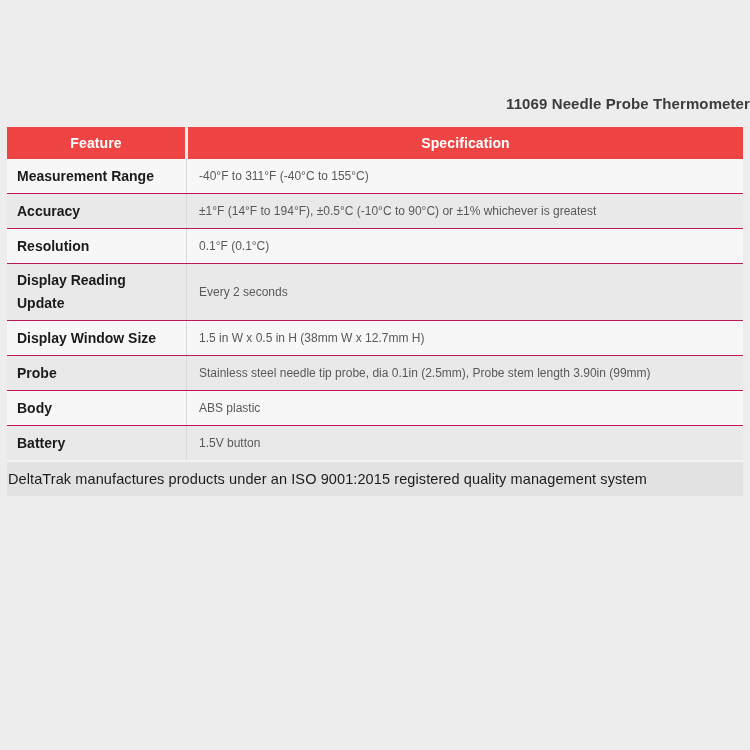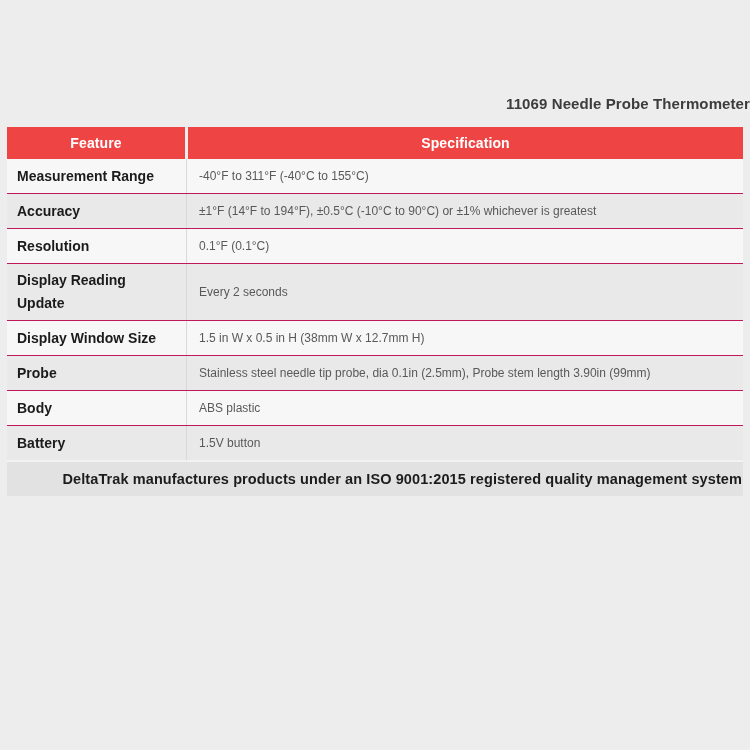--- a/index.html
+++ b/index.html
@@ -57,23 +57,23 @@
     font-size: 12px;
     color: #595959;
     padding: 5px 12px;
     line-height: 24px;
     border-left: 1px solid #d9d9d9;
     margin-top: 36px;
   }
   td.footer-cell {
     background: #e2e2e2;
     font-size: 14.5px;
-    font-weight: 700;
+    font-weight: 400;
     color: #1c1c1c;
-    text-align: right;
+    text-align: left;
     height: 32px;
     border-top: 2px solid #f2f2f2;
     letter-spacing: 0.1px;
   }
 </style>
 </head>
 <body>
 
 <div class="page-title">11069 Needle Probe Thermometer</div>
 

